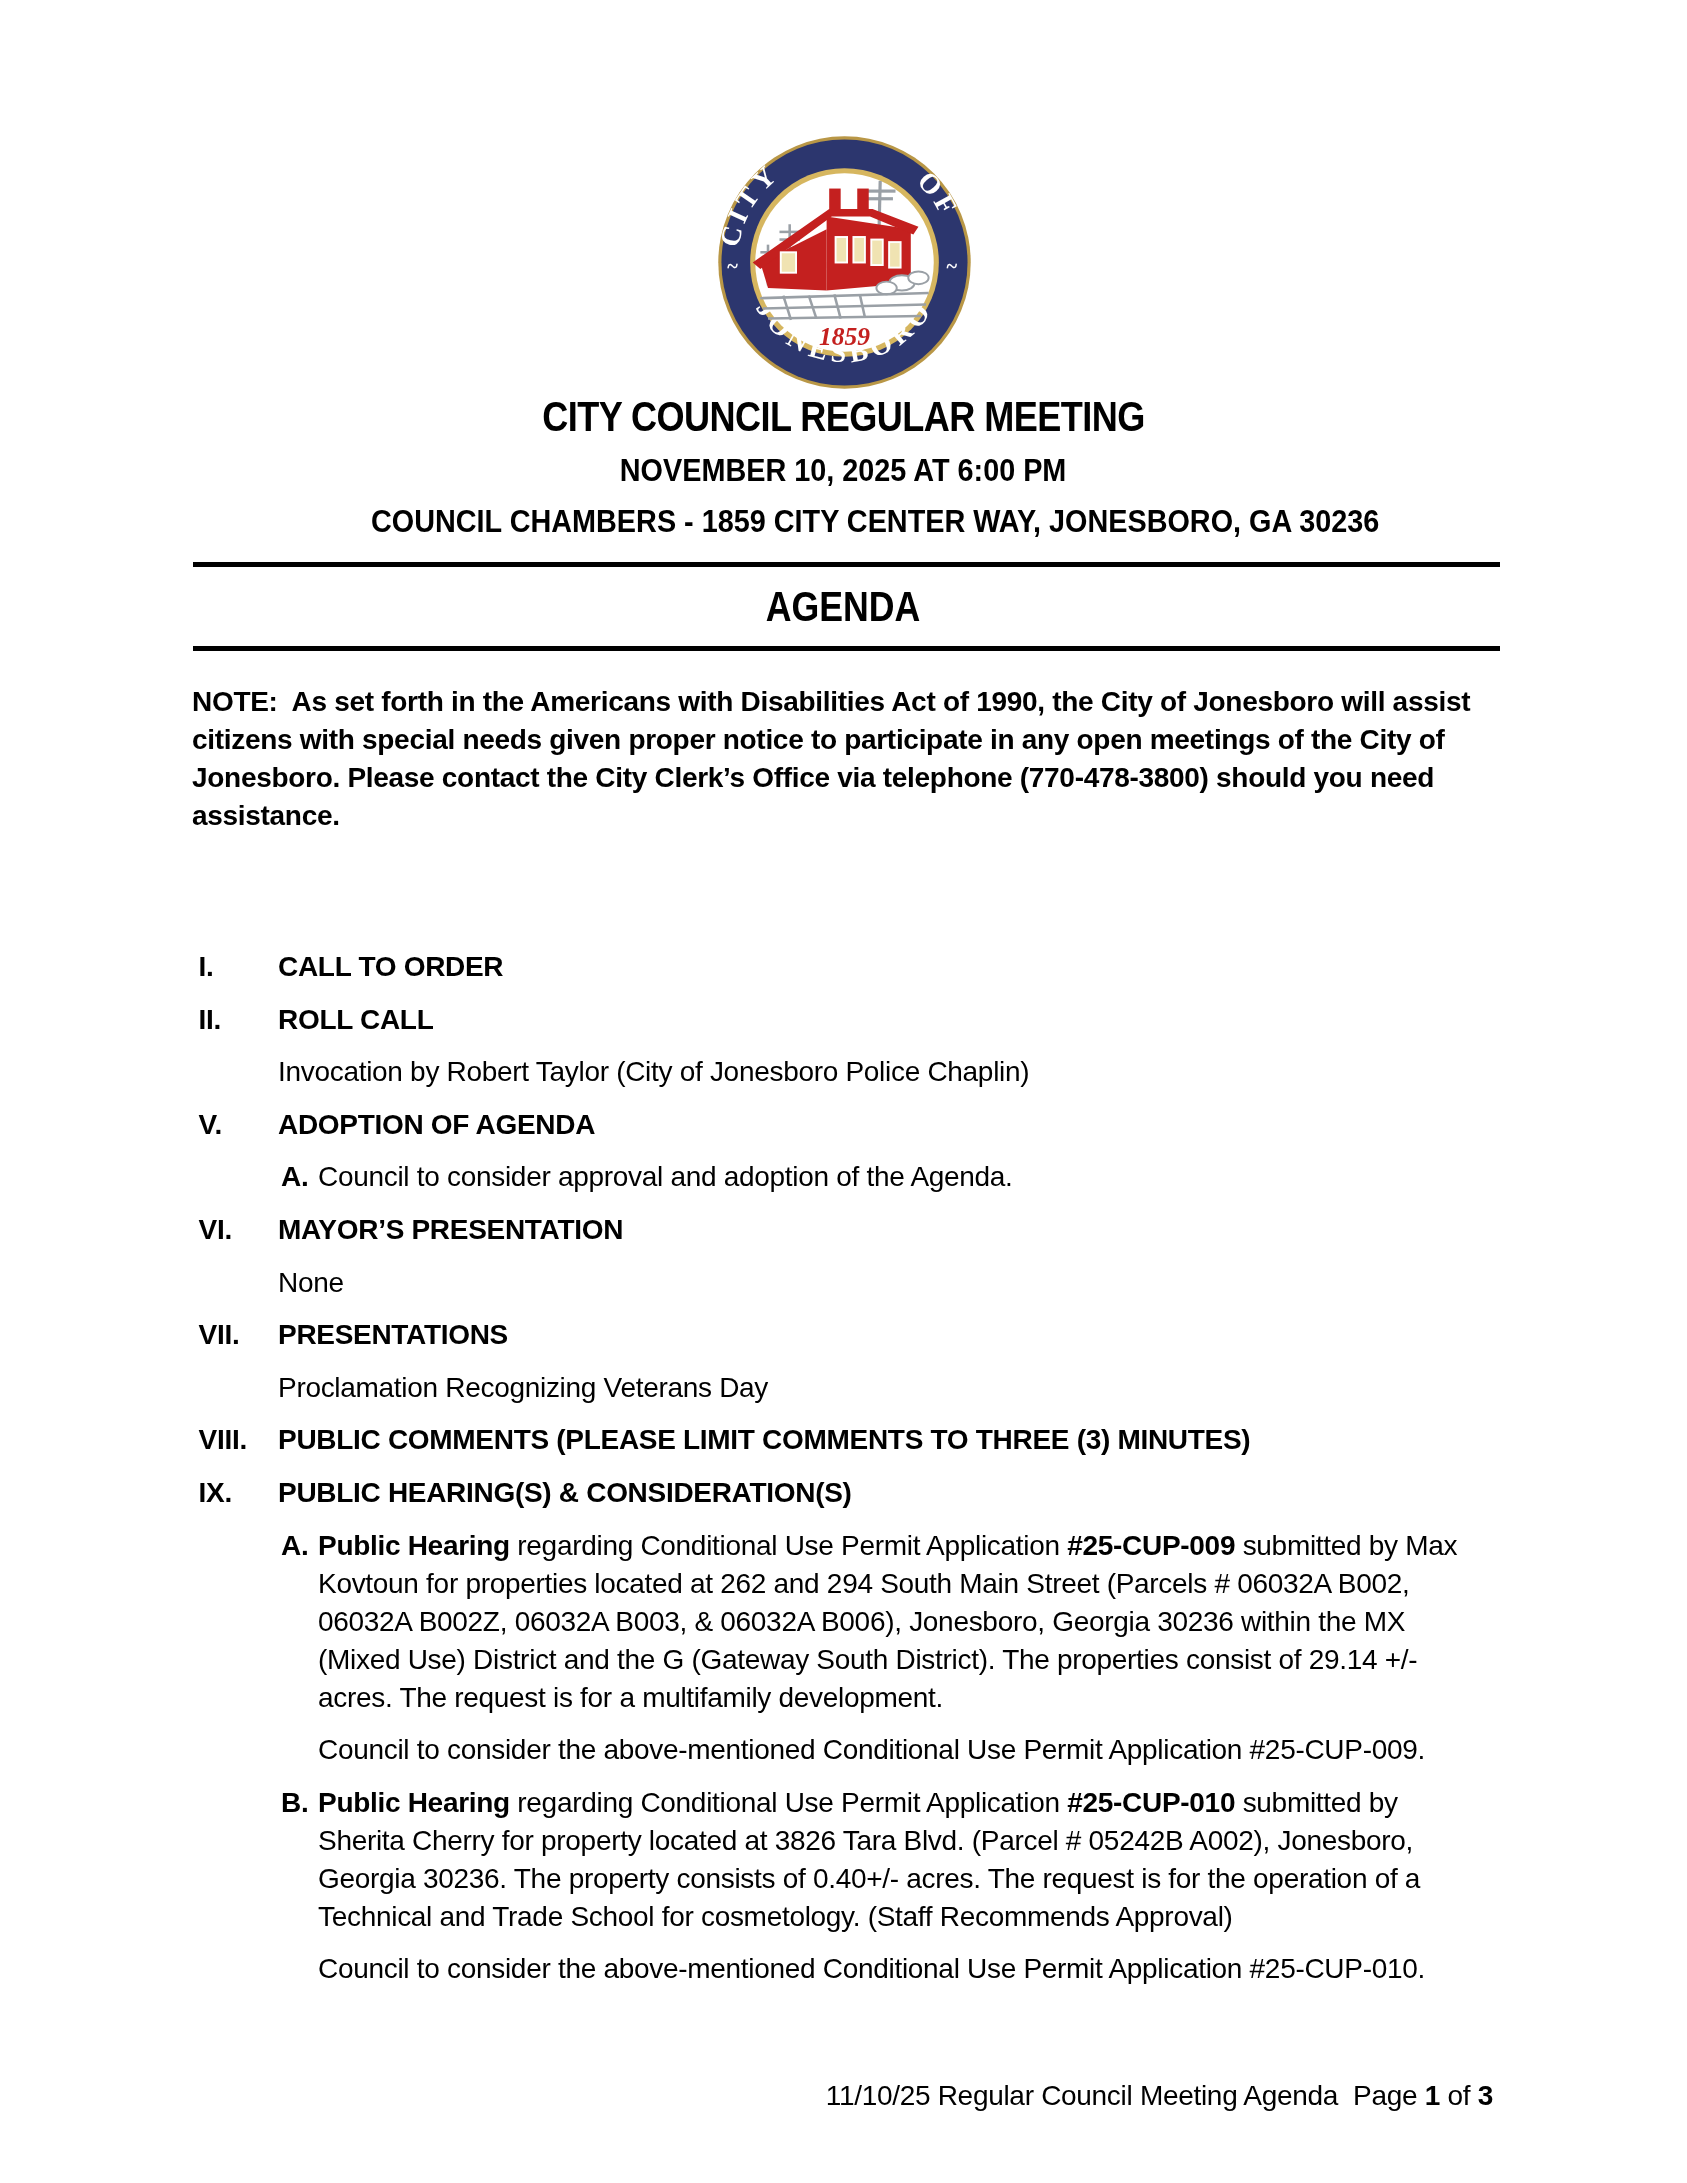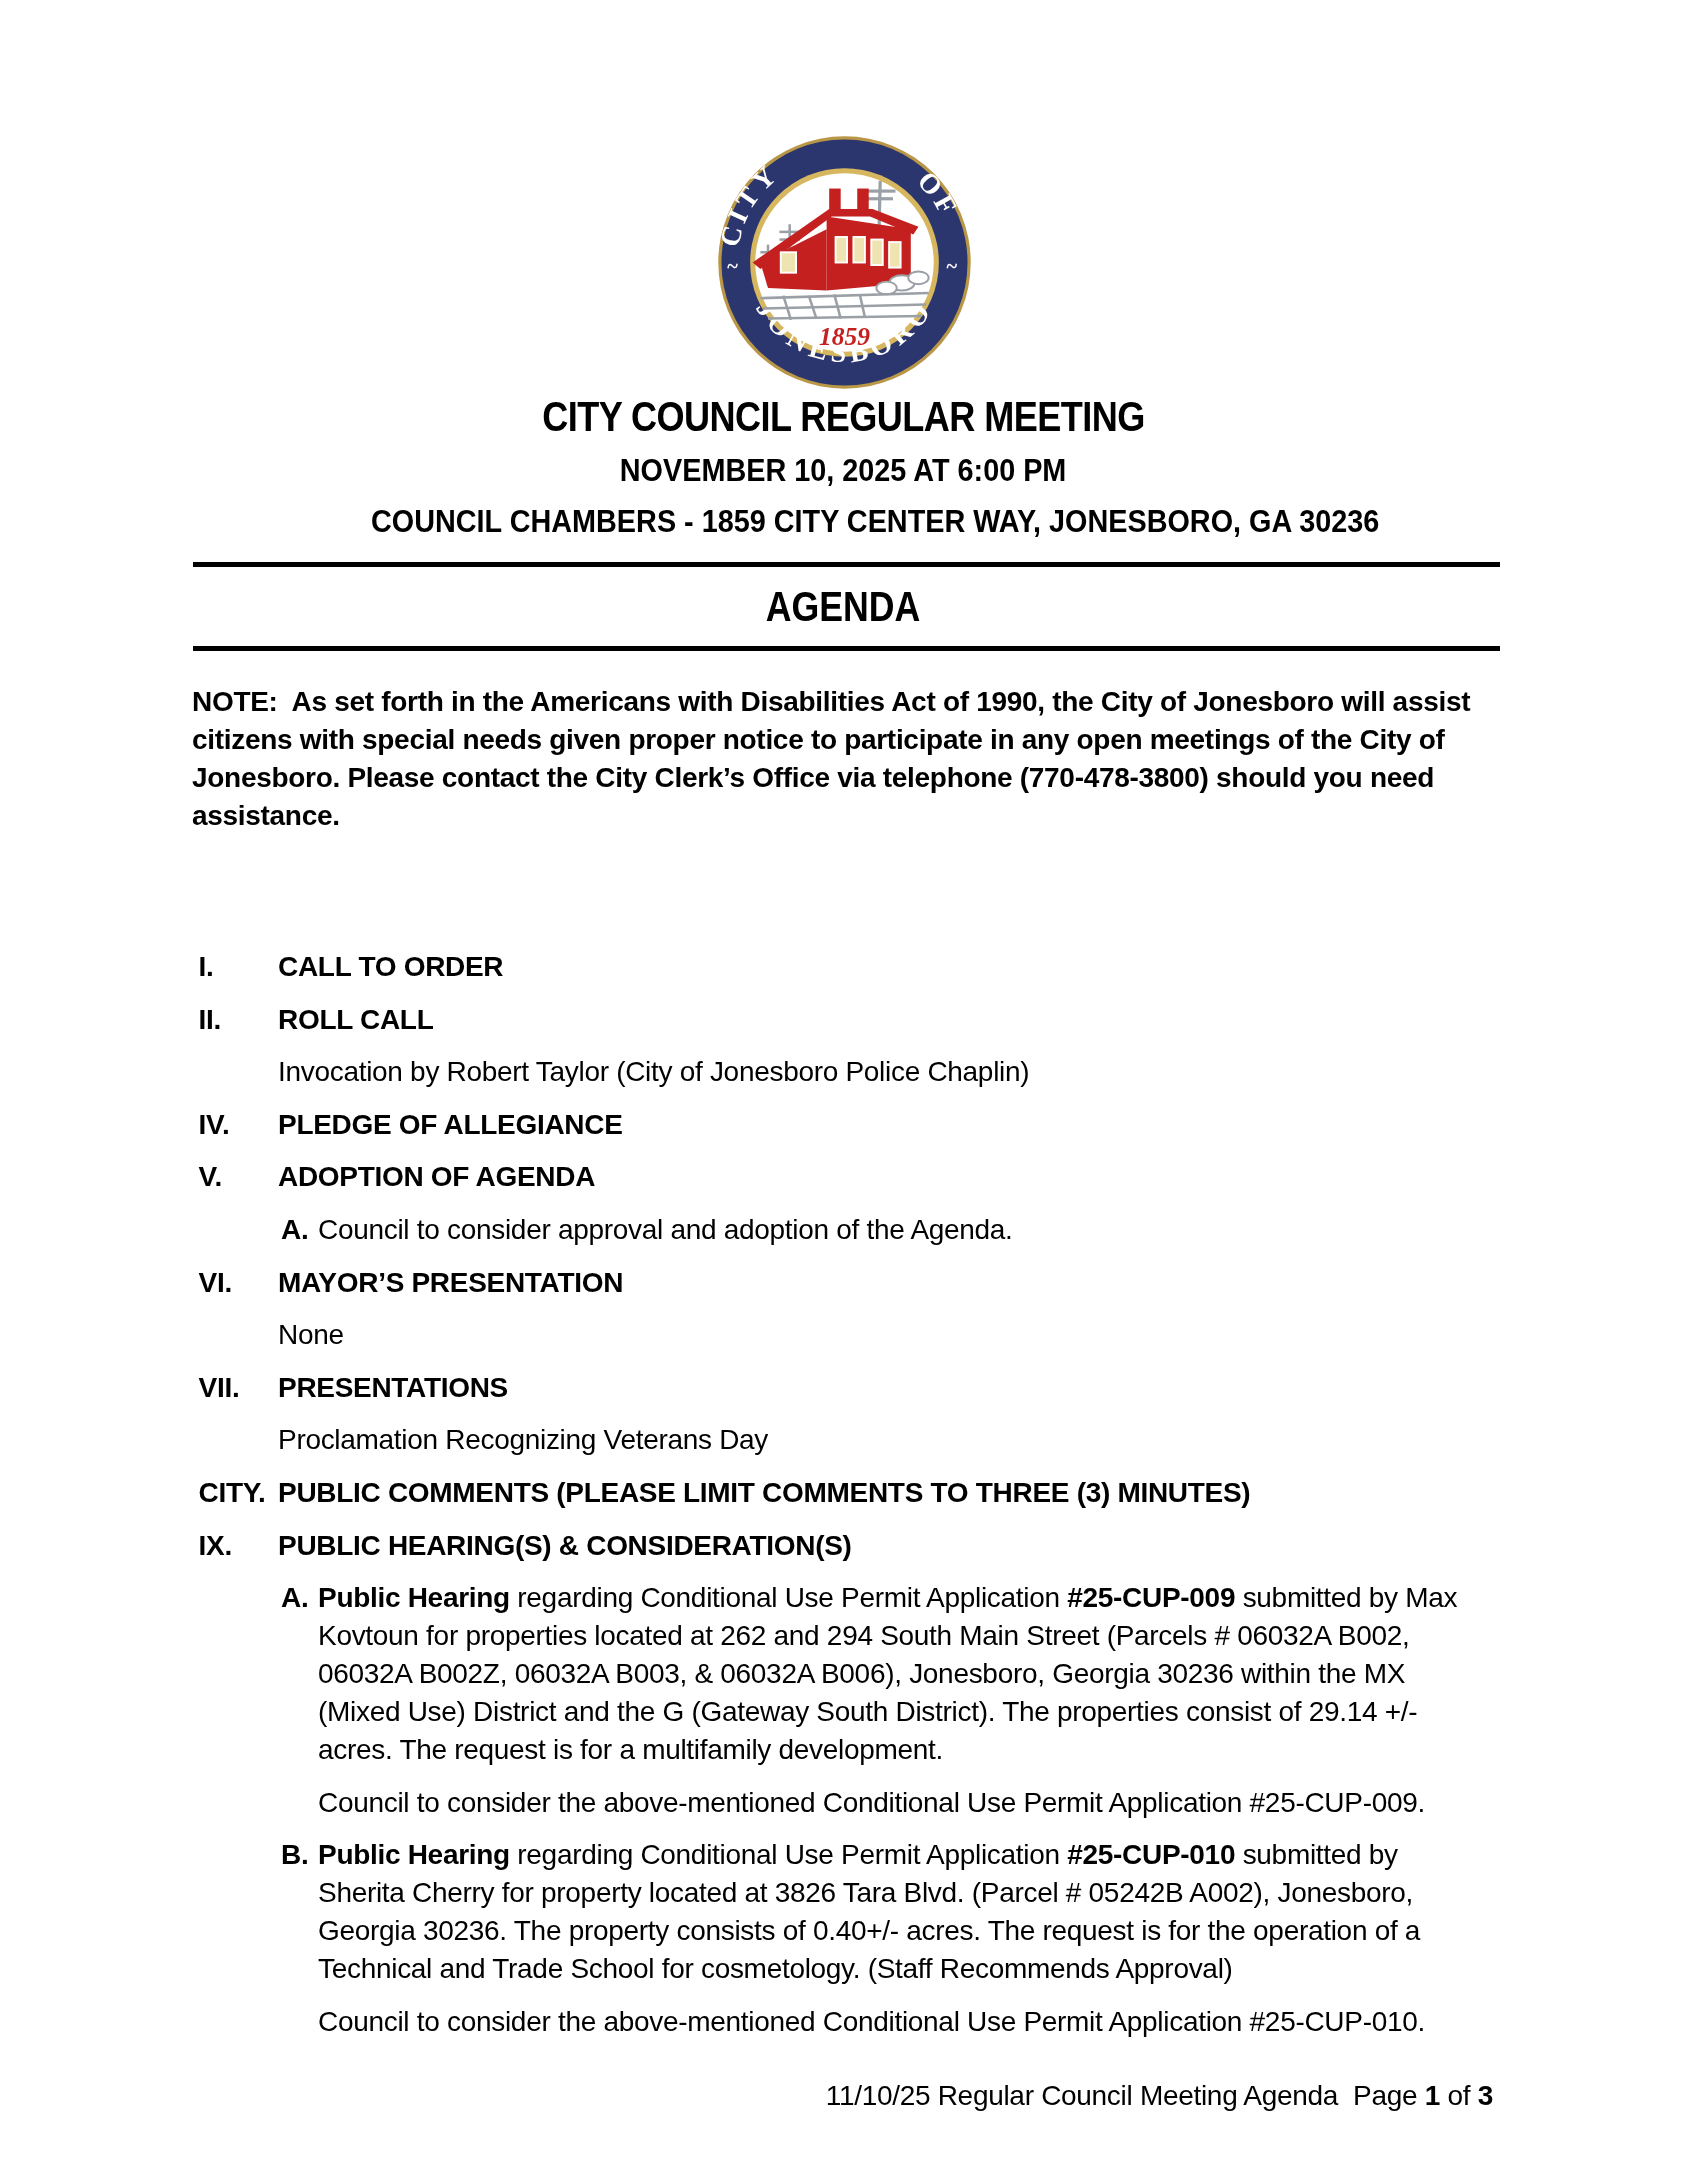--- a/index.html
+++ b/index.html
@@ -142,24 +142,20 @@
       <span>CALL TO ORDER</span>
     </div>
 
     <div class="row">
       <span class="num">II.</span>
       <span>ROLL CALL</span>
     </div>
 
     <div class="detail">Invocation by Robert Taylor (City of Jonesboro Police Chaplin)</div>
 
-    <div class="row">
-      <span class="num">IV.</span>
-      <span>PLEDGE OF ALLEGIANCE</span>
-    </div>
 
     <div class="row">
       <span class="num">V.</span>
       <span>ADOPTION OF AGENDA</span>
     </div>
     <div class="subitem">
       <span class="lbl">A.</span>
       <span>Council to consider approval and adoption of the Agenda.</span>
     </div>
 
@@ -169,21 +165,21 @@
     </div>
     <div class="detail">None</div>
 
     <div class="row">
       <span class="num">VII.</span>
       <span>PRESENTATIONS</span>
     </div>
     <div class="detail">Proclamation Recognizing Veterans Day</div>
 
     <div class="row">
-      <span class="num">CITY.</span>
+      <span class="num">VIII.</span>
       <span>PUBLIC COMMENTS (PLEASE LIMIT COMMENTS TO THREE (3) MINUTES)</span>
     </div>
 
     <div class="row">
       <span class="num">IX.</span>
       <span>PUBLIC HEARING(S) &amp; CONSIDERATION(S)</span>
     </div>
 
     <div class="hearing">
       <span class="lbl">A.</span>

